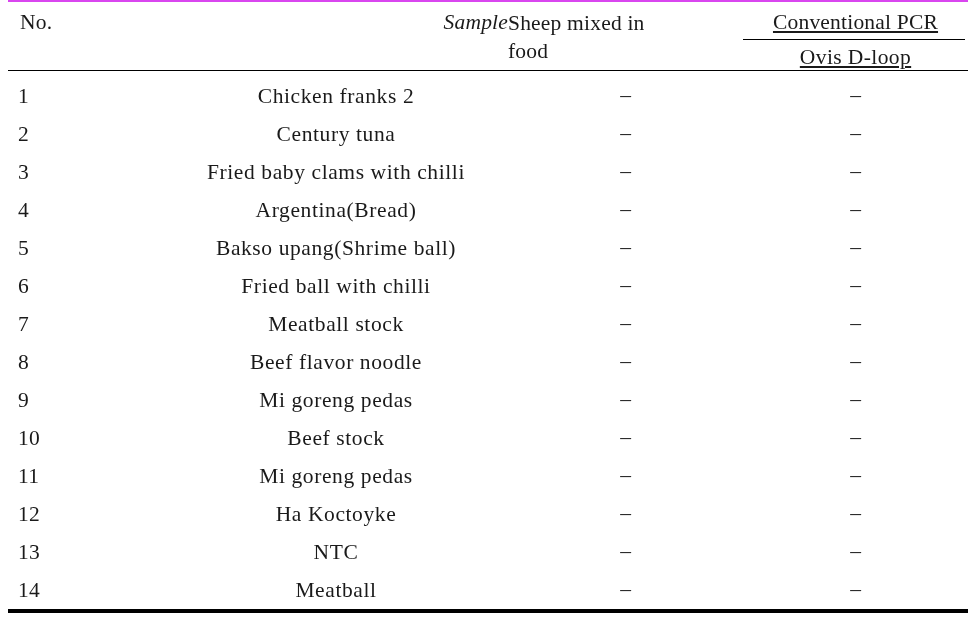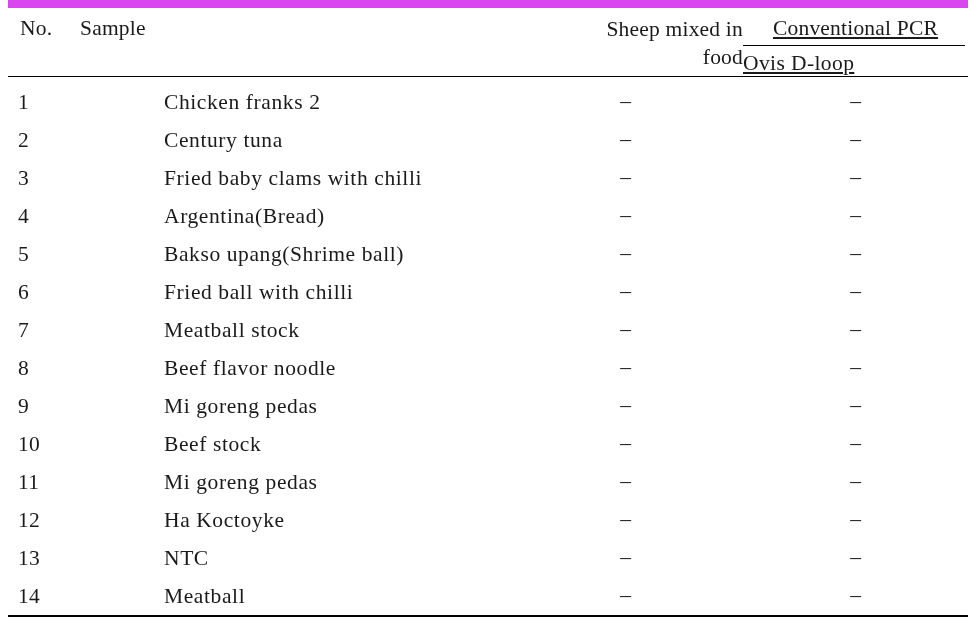--- a/index.html
+++ b/index.html
@@ -32,21 +32,21 @@
   }
 
   
   col.c-no     { width: 72px;  }
   col.c-sample { width: 428px; }
   col.c-sheep  { width: 235px; }
   col.c-pcr    { width: 225px; }
 
   
   tr.toprule-row > * {
-    border-top: 8px solid #d946ef;
+    border-top: 2px solid #d946ef;
   }
   tr.midrule-row > * {
     border-bottom: 1.6px solid #000;
   }
   tr.bottomrule-row > * {
     border-bottom: 4.5px solid #000;
     margin-top: 28px;
   }
 
   
@@ -55,25 +55,26 @@
     padding: 0;
     vertical-align: top;
     letter-spacing: 0.2px;
   }
   th.h-no {
     text-align: left;
     padding-left: 12px;
     padding-top: 8px;
   }
   th.h-sample {
+    text-align: right;
+    padding-top: 8px;
+    font-style: italic;
+  }
+  th.h-sheep {
     text-align: left;
-    padding-top: 8px;
-  }
-  th.h-sheep {
-    text-align: right;
     padding-top: 8px;
     line-height: 1.28;
   }
   th.h-pcr {
     text-align: center;
     padding: 0;
     vertical-align: top;
     text-decoration: underline;
   }
 
@@ -87,39 +88,39 @@
     padding-bottom: 4px;
   }
   .pcr-sub-rule {
     display: block;
     height: 0;
     border-top: 1.6px solid #000;
     margin: 0 3px 0 0;
   }
   .pcr-sub-label {
     display: block;
-    text-align: left;
+    text-align: center;
     padding-top: 5px;
     letter-spacing: 0.4px;
   }
 
   
   td {
     padding: 0;
     height: 38px;
     line-height: 38px;
     vertical-align: middle;
   }
   td.d-no {
     text-align: left;
     padding-left: 10px;
     letter-spacing: 0.3px;
   }
   td.d-sample {
-    text-align: left;
+    text-align: center;
     padding-left: 84px;
     letter-spacing: 0.6px;
   }
   td.d-result {
     text-align: center;
     letter-spacing: 0;
   }
 
   tbody tr:first-child td {
     padding-top: 6px;

